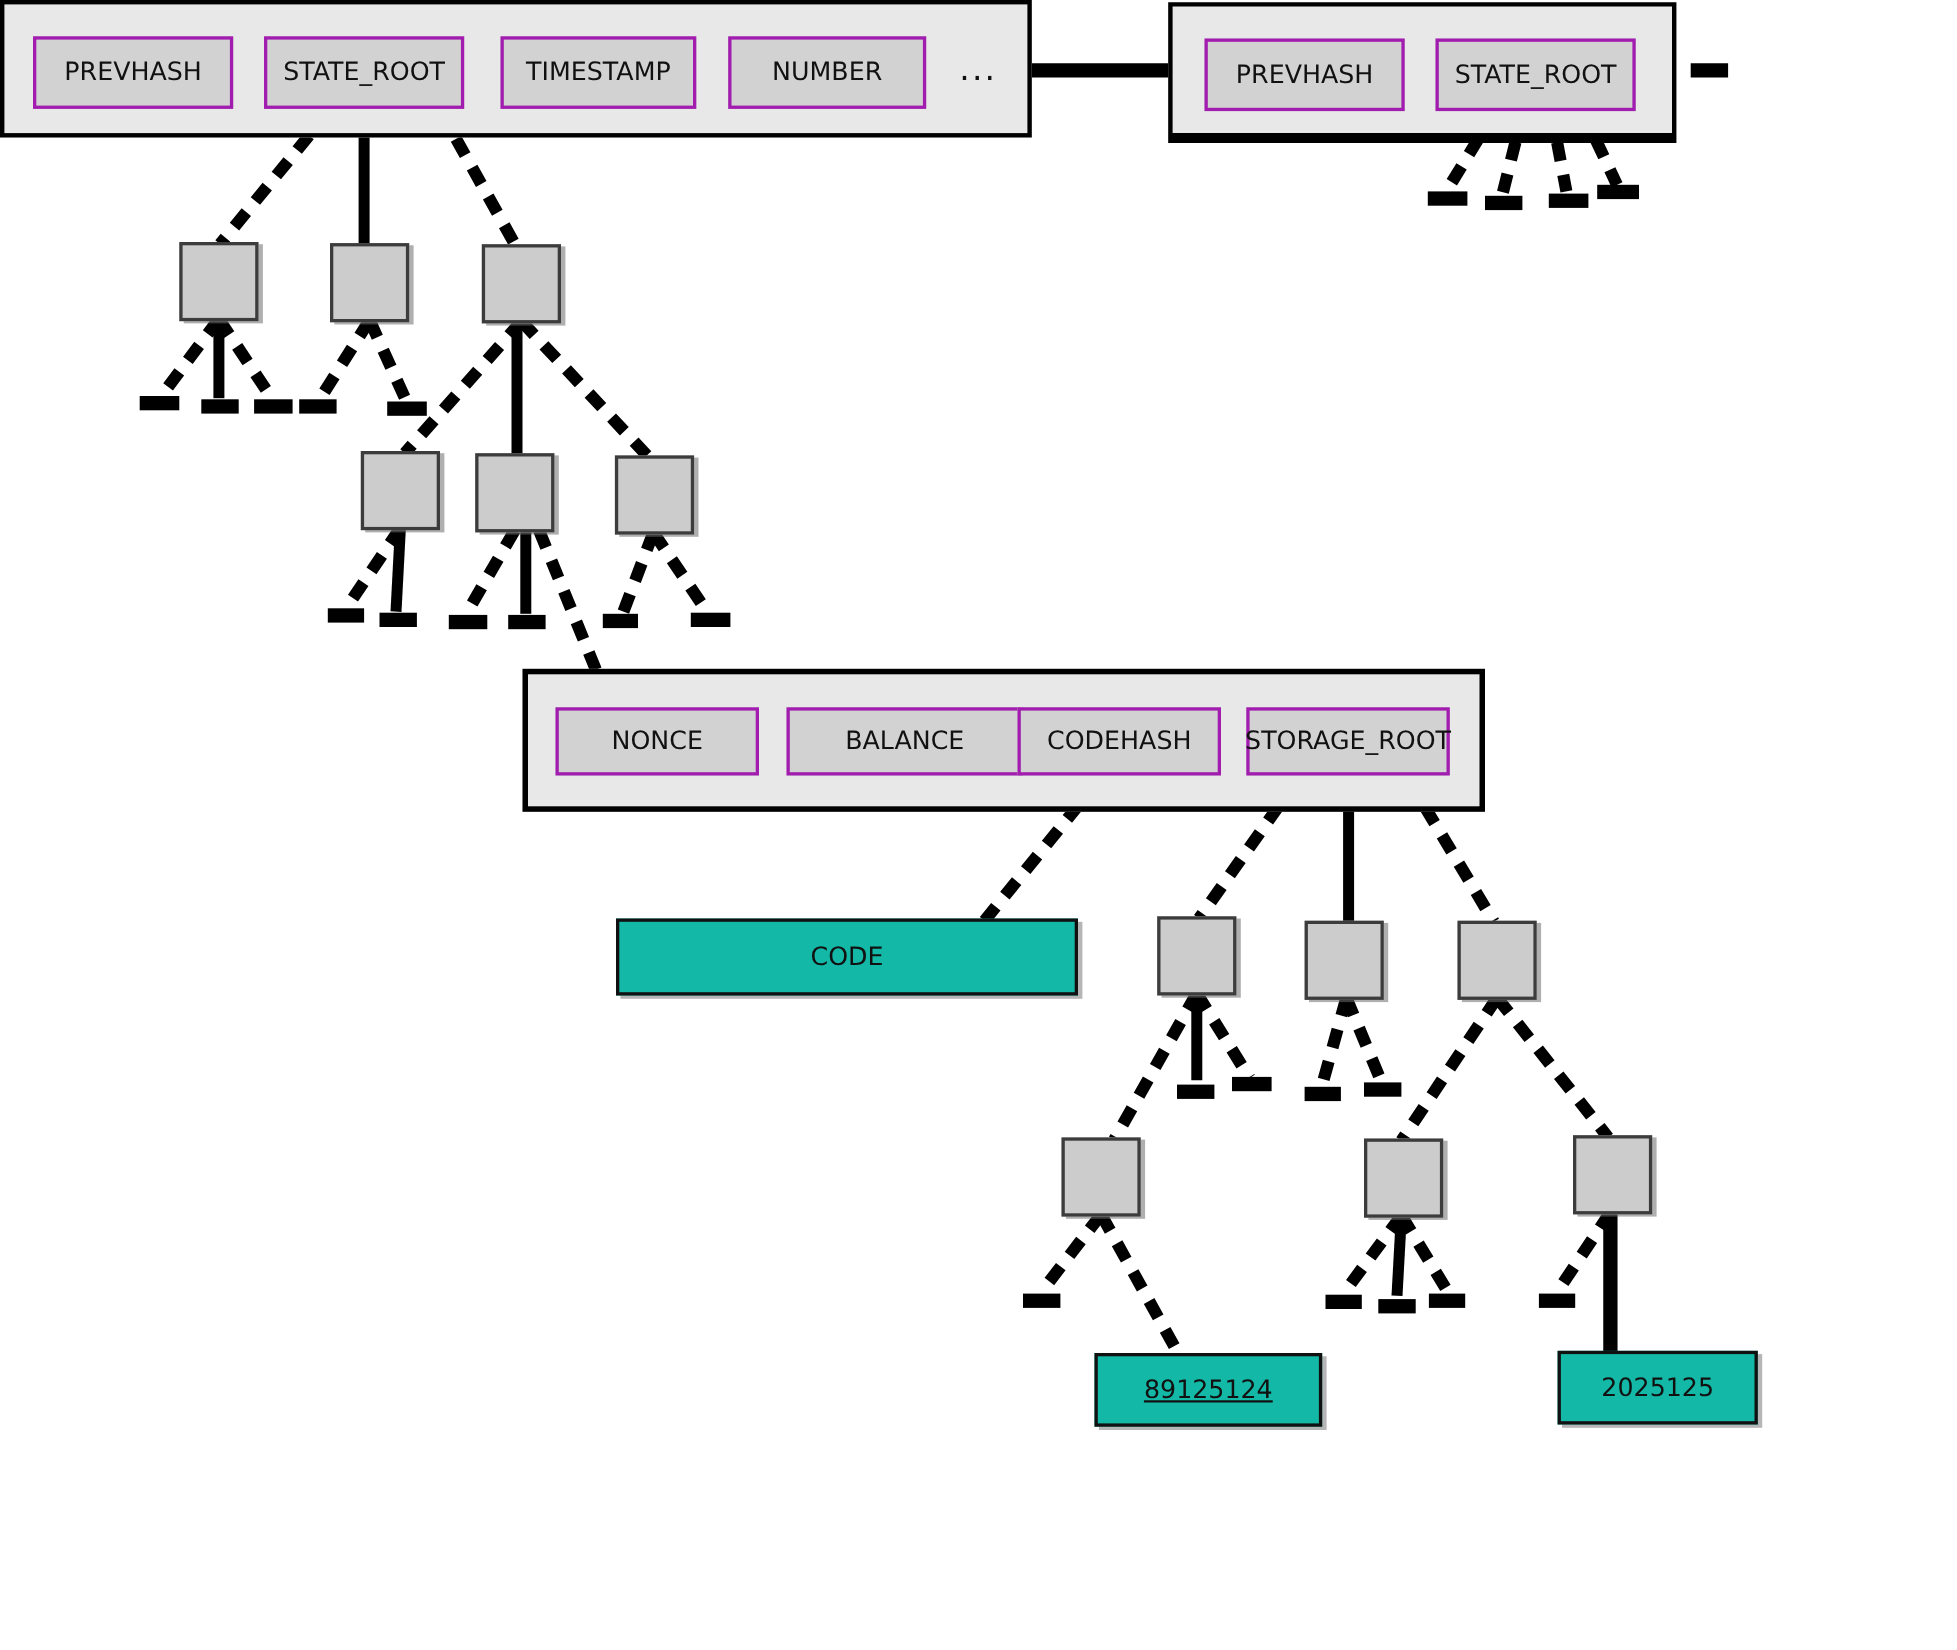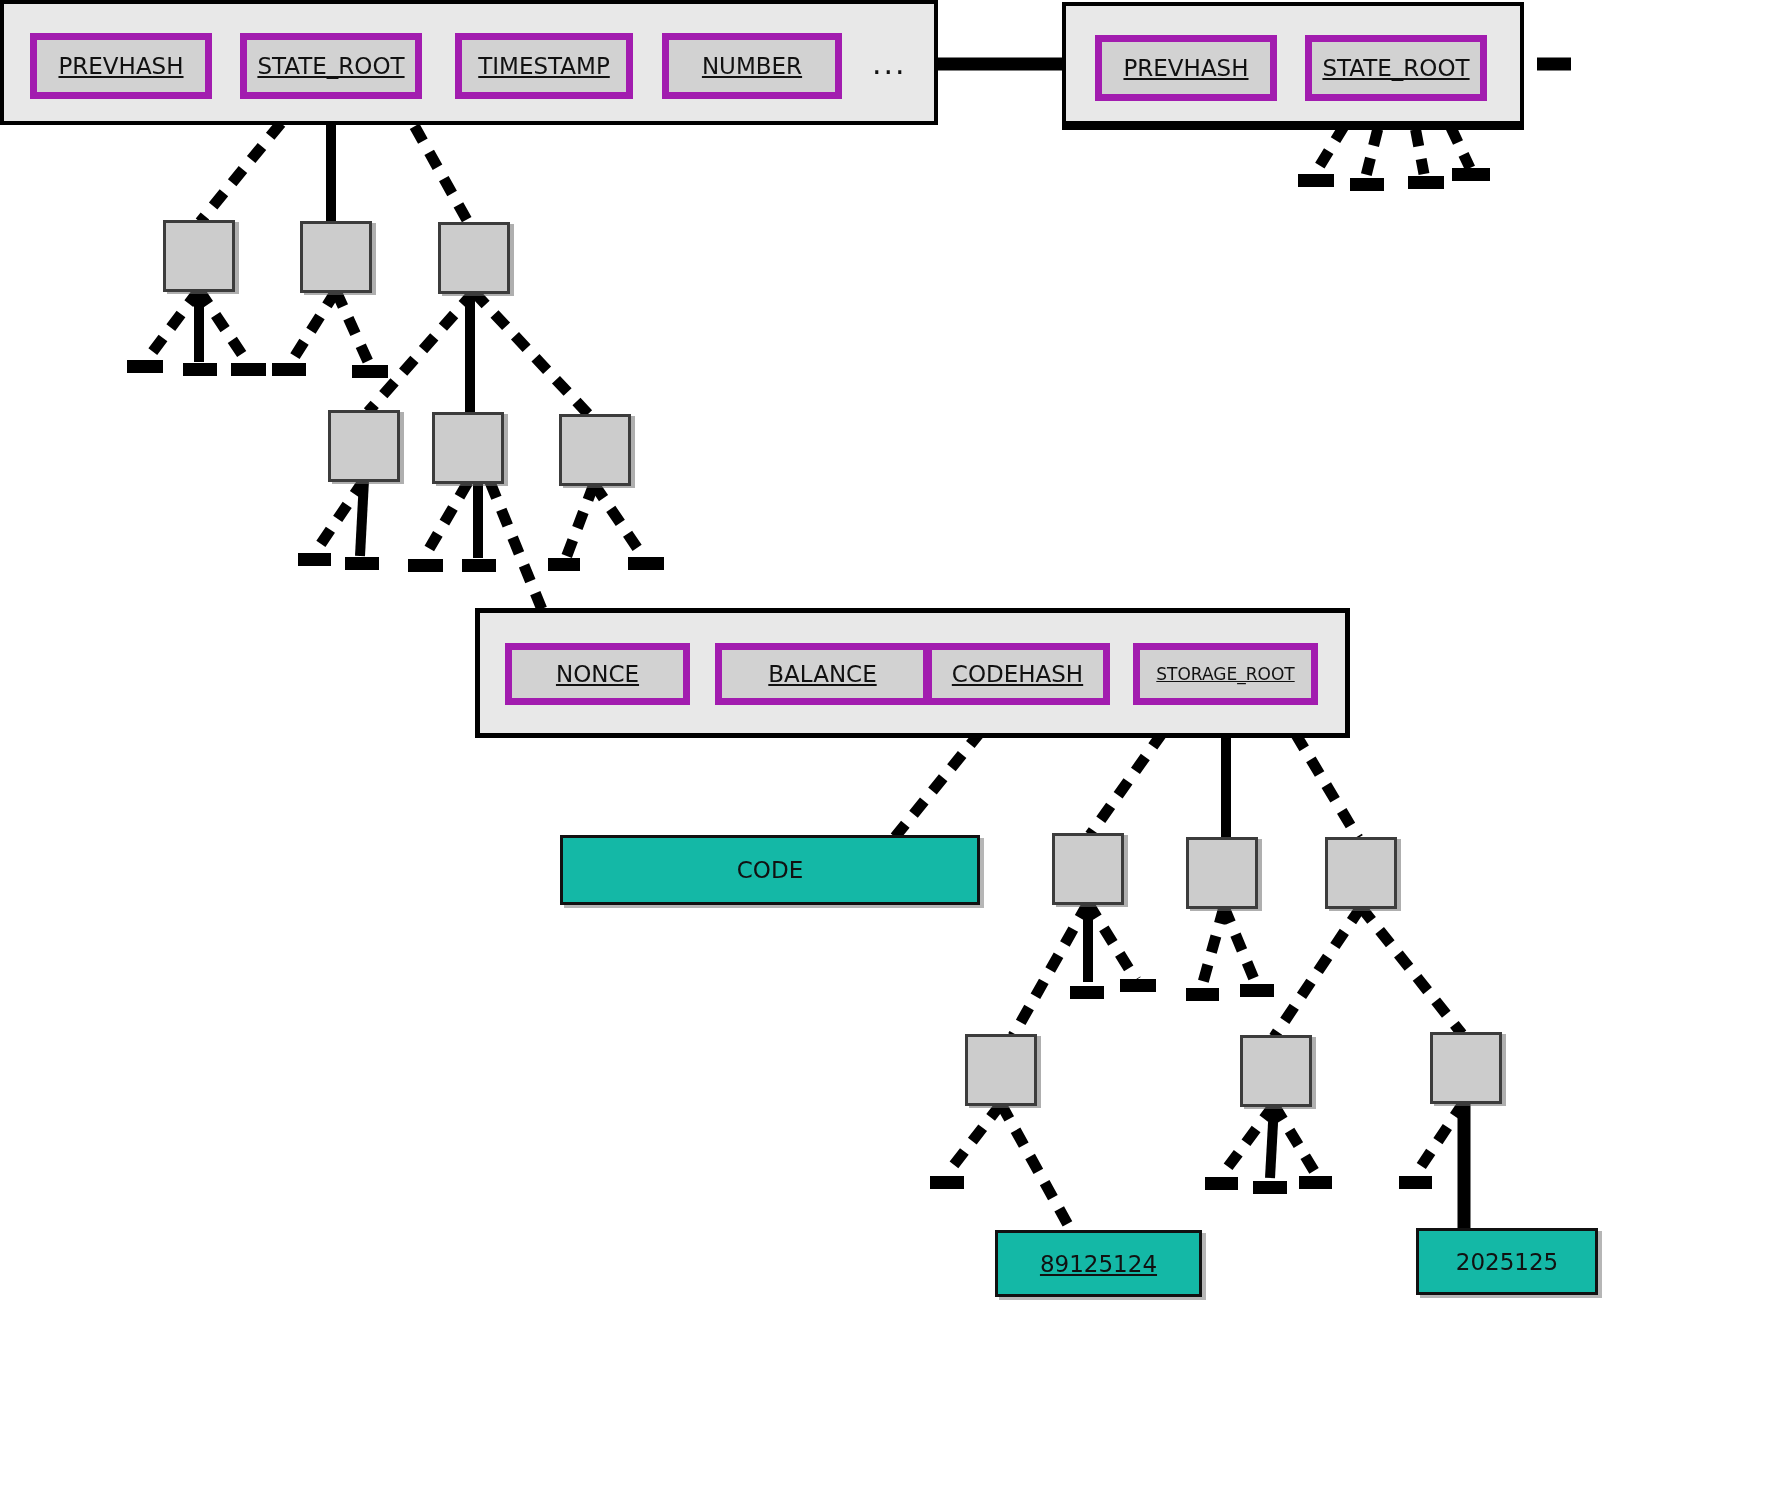--- a/index.html
+++ b/index.html
@@ -3,23 +3,23 @@
 <meta charset="utf-8">
 <style>
   * { margin:0; padding:0; box-sizing:border-box; }
   html,body { background:#fff; }
   body { font-family:"DejaVu Sans","Liberation Sans",sans-serif; color:#111; }
   .stage { position:relative; width:1779px; height:1500px; background:#ffffff; overflow:hidden; }
   svg.wires { position:absolute; left:0; top:0; width:1779px; height:1500px; }
 
   .block { position:absolute; background:#e8e8e8; border:4px solid #000; }
   .block2 { border-bottom-width:9px; }
-  .field { position:absolute; height:66px; background:#d2d2d2; border:7px solid #a21caf;
-           display:flex; align-items:center; justify-content:center; font-size:23px;text-decoration:underline; }
-  .field.small { font-size:17px; }
+  .field { position:absolute; height:66px; background:#d2d2d2; border:3px solid #a21caf;
+           display:flex; align-items:center; justify-content:center; font-size:23px; }
+  .field.small { font-size:23px; }
   .ellipsis { position:absolute; font-size:30px; letter-spacing:2px; }
 
   .account { position:absolute; background:#e8e8e8; border:5px solid #000; }
 
   .node { position:absolute; width:72px; height:72px; background:#cccccc; border:3px solid #3c3c3c;
           box-shadow:4px 2px 0 rgba(110,110,110,.55); }
 
   .databox { position:absolute; background:#14b8a6; border:3px solid #111;
              display:flex; align-items:center; justify-content:center; font-size:23px;
              box-shadow:4px 3px 0 rgba(110,110,110,.5); }

